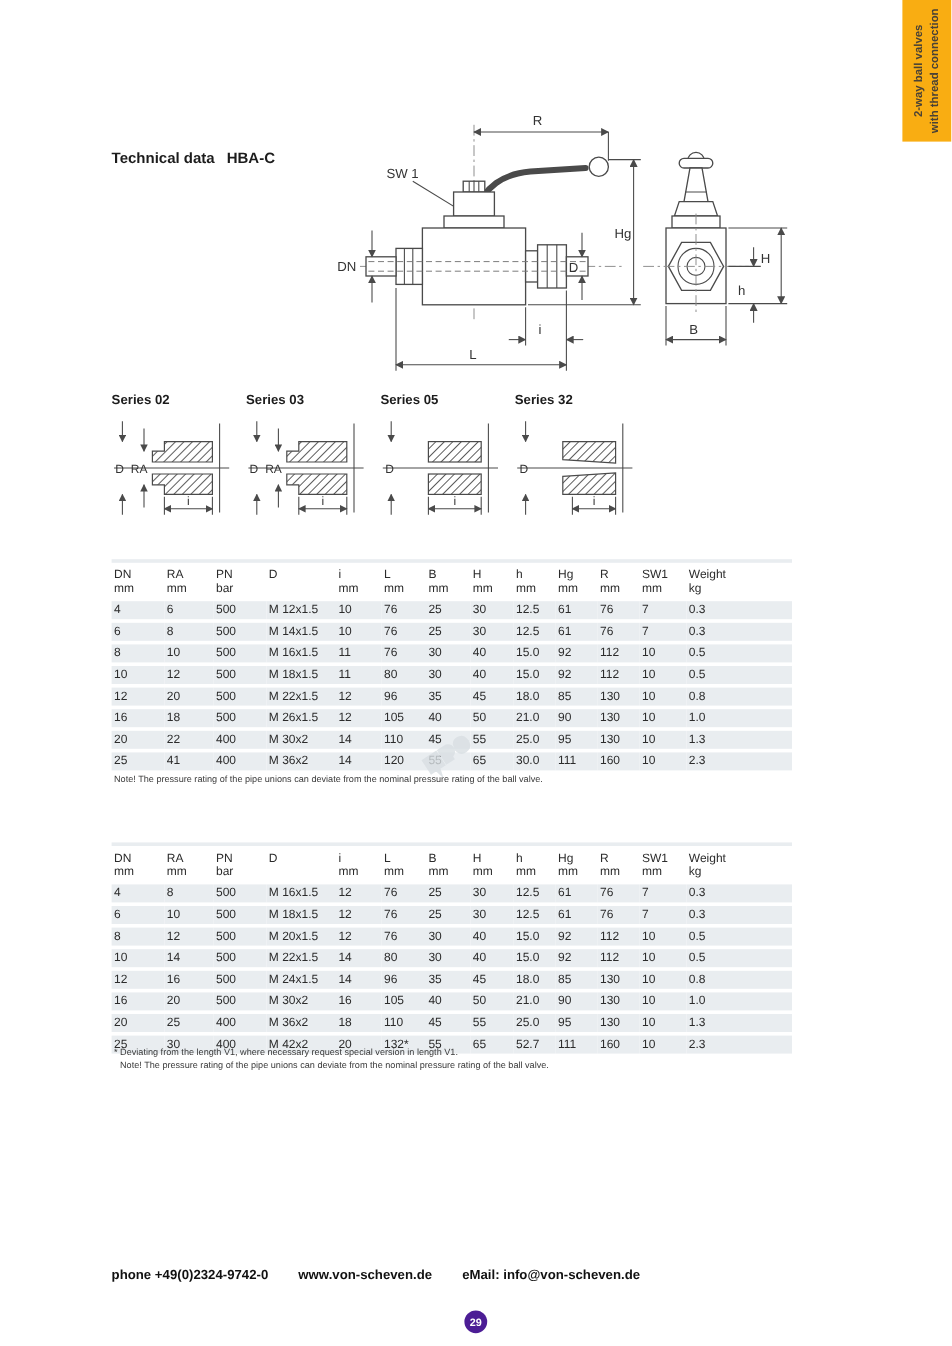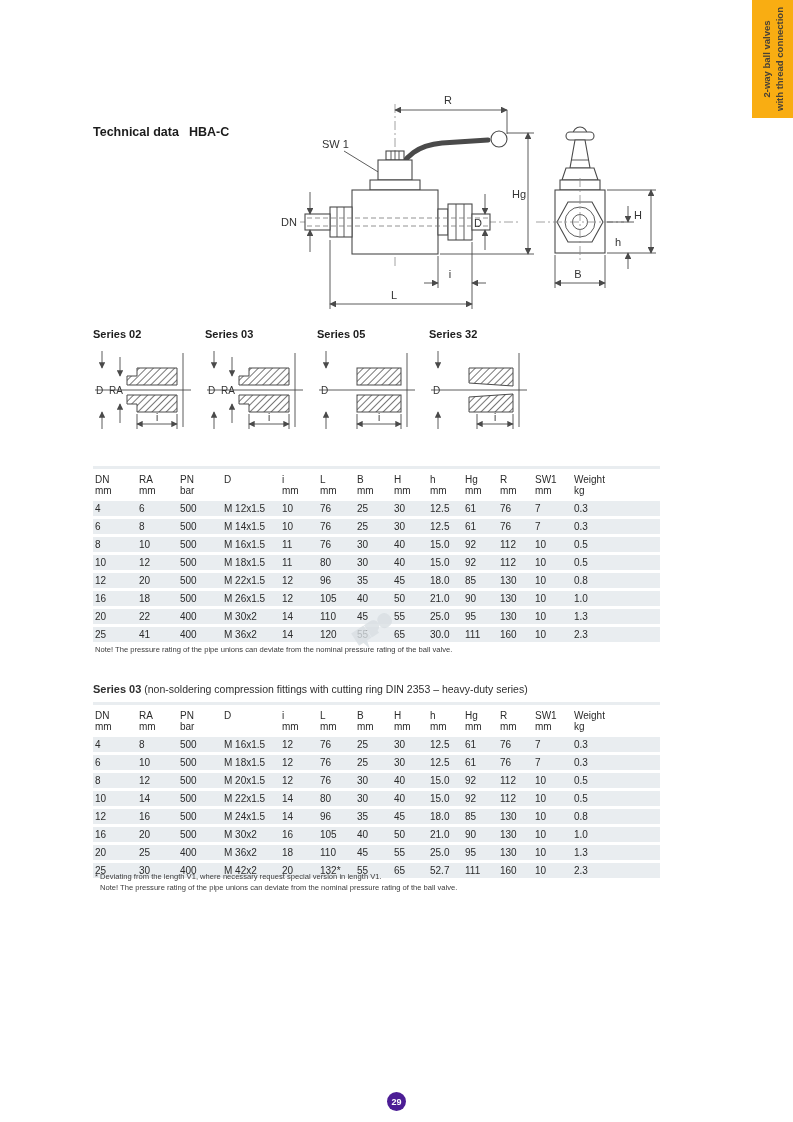--- a/index.html
+++ b/index.html
@@ -462,24 +462,20 @@
           <td>30.0</td>
           <td>111</td>
           <td>160</td>
           <td>10</td>
           <td>2.3</td>
         </tr>
       </tbody>
   </table>
   <div class="note" style="top:644px">Note! The pressure rating of the pipe unions can deviate from the nominal pressure rating of the ball valve.</div>
 
-  <div class="sec-head" style="top:683px">
-    <span class="name">Series 03</span>
-    <span>(non-soldering compression fittings with cutting ring DIN 2353 – heavy-duty series)</span>
-  </div>
   <table class="data" style="top:702px">
     <colgroup>
       <col style="width:44px">
         <col style="width:41px">
         <col style="width:44px">
         <col style="width:58px">
       <col style="width:38px">
         <col style="width:37px">
         <col style="width:37px">
         <col style="width:36px">
@@ -671,17 +667,22 @@
   <div class="note" style="top:871px">* Deviating from the length V1, where necessary request special version in length V1.</div>
   <div class="note" style="top:882px;padding-left:5px">Note! The pressure rating of the pipe unions can deviate from the nominal pressure rating of the ball valve.</div>
 
   <svg class="watermark" width="580" height="380" viewBox="0 0 580 380">
     <g transform="rotate(-33 290 190)">
       <text x="5" y="305" font-size="250" stroke-width="8">W</text>
       <text x="215" y="268" font-size="150" stroke-width="7" letter-spacing="6">MPS</text>
     </g>
   </svg>
 
+  <div class="footer">
+    <span>phone +49(0)2324-9742-0</span>
+    <span>www.von-scheven.de</span>
+    <span>eMail: info@von-scheven.de</span>
+  </div>
   <div class="page-num">
     <span>29</span>
   </div>
 
 </div>
 
 </body></html>

